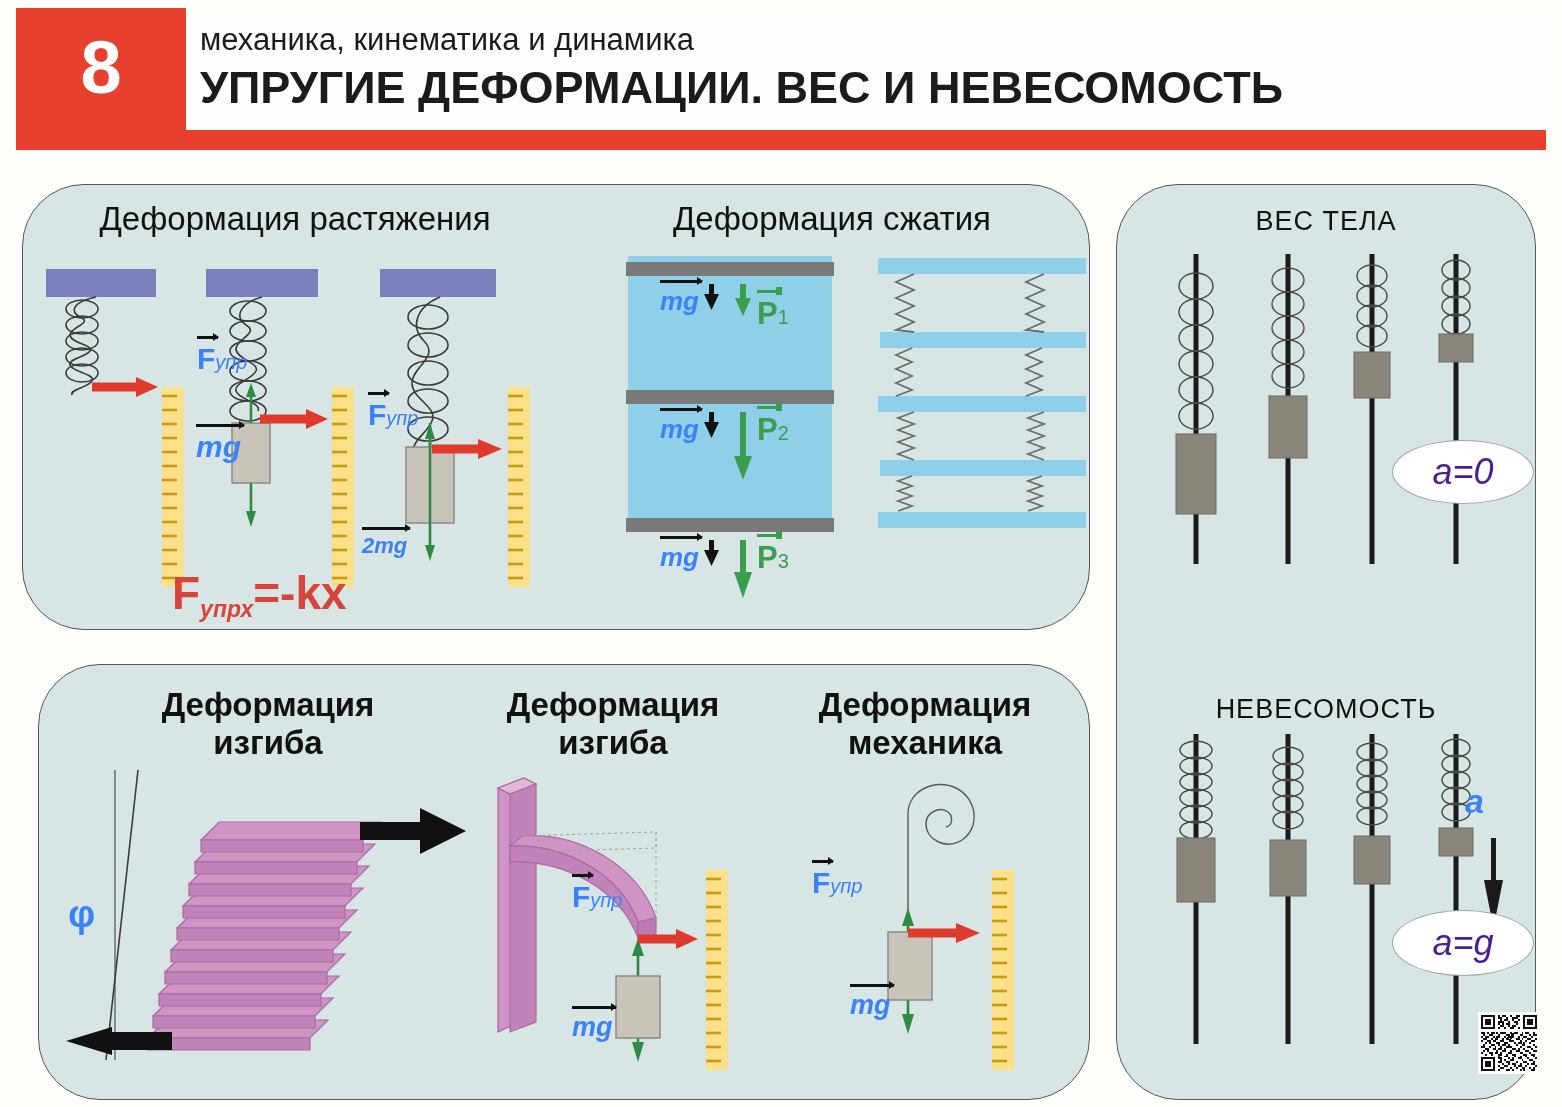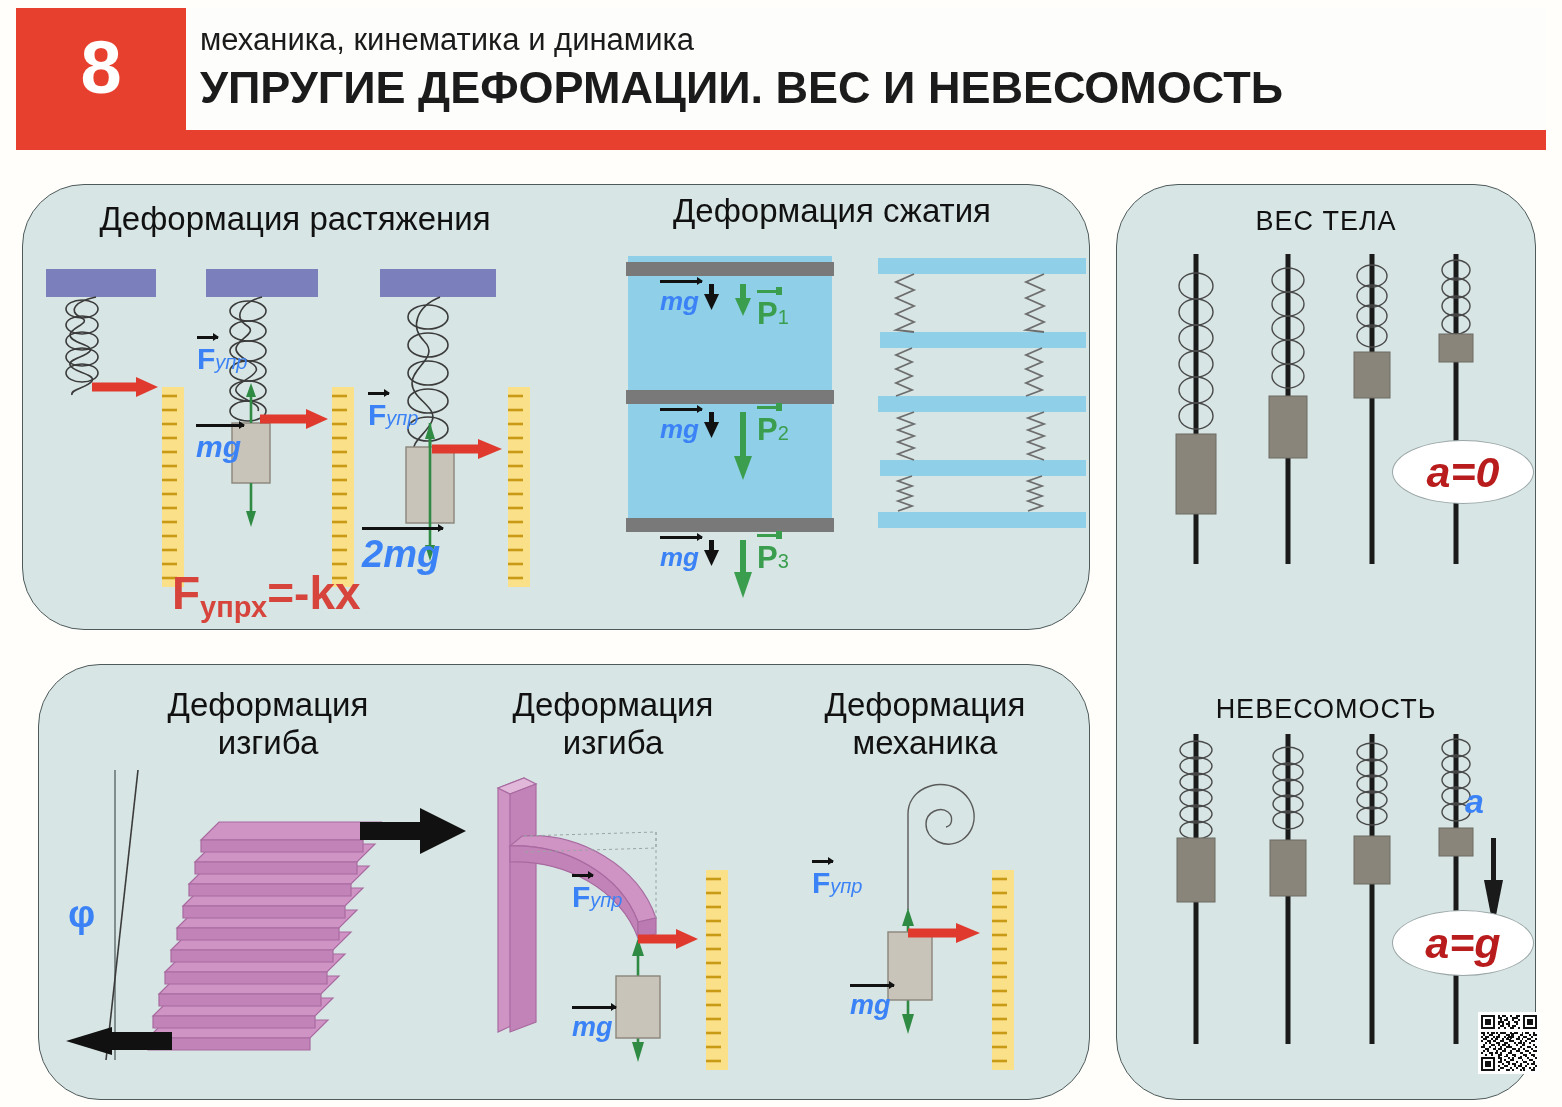--- a/index.html
+++ b/index.html
@@ -32,29 +32,29 @@
     box-sizing:border-box;
   }
   #panel-stretch-compress{left:22px;top:184px;width:1068px;height:446px;border-radius:62px;}
   #panel-shear-bend-torsion{left:38px;top:664px;width:1052px;height:436px;border-radius:62px;}
   #panel-weight{left:1116px;top:184px;width:420px;height:916px;border-radius:62px;}
 
   .panel-title{
     position:absolute;font-size:33px;color:#111;white-space:nowrap;text-align:center;
   }
   .panel-title.small{font-size:27px;letter-spacing:1px;}
-  .panel-title.two-line{line-height:38px;white-space:normal;text-align:center;}
+  .panel-title.two-line{line-height:38px;white-space:normal;text-align:center;font-weight:bold;}
   .svgbox{position:absolute;overflow:visible;}
 
   
   #formula-hooke{
     position:absolute;left:172px;top:566px;width:400px;height:62px;
     color:#d6443b;font-size:46px;font-weight:bold;white-space:nowrap;
   }
-  #formula-hooke .sub{font-size:29px;font-weight:bold;vertical-align:-8px;}
+  #formula-hooke .sub{font-size:23px;font-style:italic;font-weight:bold;vertical-align:-8px;}
 
   
   .lbl{position:absolute;color:#3b82f6;white-space:nowrap;}
   .lbl-mg{font-size:30px;font-style:italic;font-weight:bold;}
   .lbl-F{font-size:30px;font-weight:bold;}
   .lbl-F .sub{font-size:20px;font-style:italic;font-weight:normal;}
   .lbl-P{font-size:31px;font-weight:bold;color:#3a9e4e;}
   .lbl-P .sub{font-size:20px;font-weight:normal;}
   .lbl-phi{font-size:38px;font-weight:bold;}
   .lbl-a{font-size:34px;font-style:italic;font-weight:bold;}
@@ -67,42 +67,42 @@
   .vec::before{
     content:"";position:absolute;right:-4px;top:-9px;
     border-left:6px solid #111;border-top:4px solid transparent;border-bottom:4px solid transparent;
   }
   .lbl-P .vec::after,.lbl-P .vec::before{background:#3a9e4e;border-left-color:#3a9e4e;}
 
   
   .bubble{
     position:absolute;background:#ffffff;border:1.4px solid #9aa5a5;border-radius:50%;
     display:flex;align-items:center;justify-content:center;
-    font-size:43px;font-style:italic;font-weight:bold;color:#b91c1c;
+    font-size:36px;font-style:italic;font-weight:normal;color:#4c1d95;
   }
 
   
   #qr-code{position:absolute;left:1478px;top:1012px;width:62px;height:62px;background:#ffffff;padding:3px;box-sizing:border-box;}
 </style>
 </head>
 <body>
 
 <div id="header">
   <div id="header-red-block"></div>
   <div id="header-number">8</div>
   <div id="header-white"></div>
   <div id="header-title">УПРУГИЕ ДЕФОРМАЦИИ. ВЕС И НЕВЕСОМОСТЬ</div>
   <div id="header-subtitle">механика, кинематика и динамика</div>
   <div id="header-red-bar"></div>
 </div>
 
 <div class="panel" id="panel-stretch-compress"></div>
 
 <div class="panel-title" style="left:60px;top:200px;width:470px;">Деформация растяжения</div>
-<div class="panel-title" style="left:632px;top:192px;width:400px;">Деформация сжатия</div>
+<div class="panel-title" style="left:632px;top:200px;width:400px;">Деформация сжатия</div>
 
 <svg class="svgbox" style="left:40px;top:265px;width:250px;height:320px;" viewBox="0 0 250 320">
   <rect x="6" y="4" width="110" height="28" fill="#7b80bd"></rect>
 
   <g stroke="#3b3b3b" stroke-width="1.6" fill="none">
     <path d="M56 32 C 35 36 28 46 40 52 C 54 58 30 62 30 70 C 30 78 54 80 50 86 C 46 92 28 94 30 100 C 32 107 56 109 52 116 C 47 123 30 124 32 130"></path>
     <ellipse cx="42" cy="44" rx="16" ry="9"></ellipse>
     <ellipse cx="42" cy="60" rx="16" ry="9"></ellipse>
     <ellipse cx="42" cy="76" rx="16" ry="9"></ellipse>
     <ellipse cx="42" cy="92" rx="16" ry="9"></ellipse>
@@ -231,21 +231,21 @@
         <line x1="146" y1="285" x2="161" y2="285"></line>
       <line x1="146" y1="299" x2="161" y2="299"></line>
         <line x1="146" y1="313" x2="161" y2="313"></line>
     </g>
   </g>
 </svg>
 
 <div class="lbl lbl-F" style="left:368px;top:398px;">
   <span class="vec">F</span><span class="sub">упр</span>
 </div>
-<div class="lbl lbl-mg" style="left:362px;top:533px;font-size:38px;">
+<div class="lbl lbl-mg" style="left:362px;top:533px;font-size:22px;">
   <span class="vec">2mg</span>
 </div>
 
 <div id="formula-hooke">
   <span>F</span><span class="sub">упрх</span><span>=-kx</span>
 </div>
 
 <svg class="svgbox" style="left:624px;top:250px;width:220px;height:350px;" viewBox="0 0 220 350">
   <rect x="4" y="6" width="204" height="276" fill="#8fd0e8"></rect>
   <rect x="2" y="12" width="208" height="14" fill="#797979"></rect>

